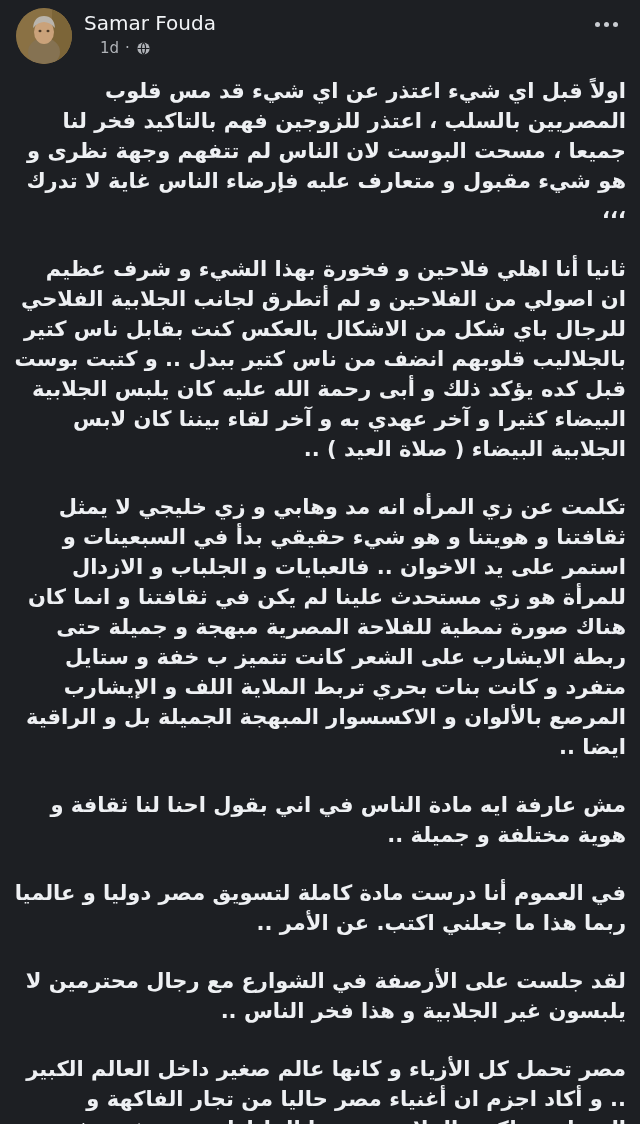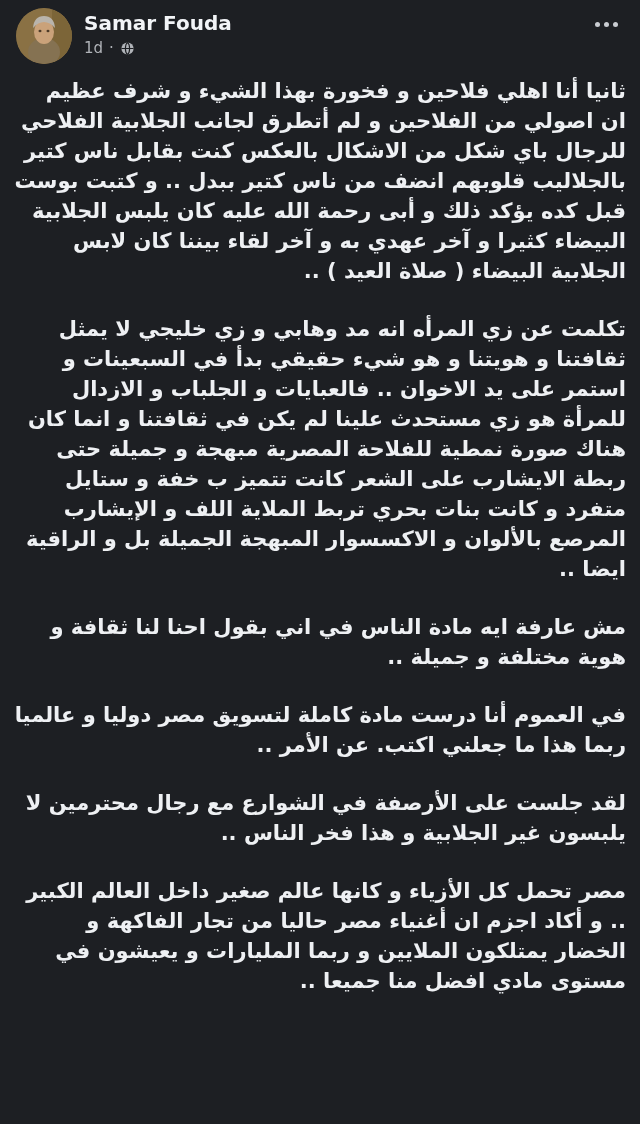--- a/index.html
+++ b/index.html
@@ -31,34 +31,34 @@
     cursor: pointer;
     background: #6d5a3a;
   }
   .avatar svg { display: block; }
   .header-meta {
     margin-left: 12px;
     padding-top: 3px;
   }
   .author-name {
     font-size: 20px;
-    font-weight: bold;
+    font-weight: normal;
     color: #f2f4f7;
     line-height: 1.2;
     cursor: pointer;
   }
   .sub-row {
     display: flex;
     align-items: center;
     gap: 6px;
     margin-top: 4px;
     color: #b0b3b8;
     font-size: 15px;
   }
-  .timestamp { cursor: pointer; }
+  .timestamp { cursor: pointer; margin-left: 16px; }
   .dot-sep { color: #b0b3b8; }
   .globe-icon { display: inline-flex; align-items: center; }
   .more-button {
     position: absolute;
     top: 10px; right: 16px;
     width: 36px; height: 28px;
     display: flex;
     align-items: center;
     justify-content: center;
     gap: 4px;
@@ -124,20 +124,21 @@
       </div>
     </div>
     <div class="more-button">
       <i></i>
         <i></i>
         <i></i>
     </div>
   </div>
 
   <div class="post-body">
+    <p>اولاً قبل اي شيء اعتذر عن اي شيء قد مس قلوب المصريين بالسلب ، اعتذر للزوجين فهم بالتاكيد فخر لنا جميعا ، مسحت البوست لان الناس لم تتفهم وجهة نظرى و هو شيء مقبول و متعارف عليه فإرضاء الناس غاية لا تدرك ،،،</p>
     <p>ثانيا أنا اهلي فلاحين و فخورة بهذا الشيء و شرف عظيم ان اصولي من الفلاحين و لم أتطرق لجانب الجلابية الفلاحي للرجال باي شكل من الاشكال بالعكس كنت بقابل ناس كتير بالجلاليب قلوبهم انضف من ناس كتير ببدل .. و كتبت بوست قبل كده يؤكد ذلك و أبى رحمة الله عليه كان يلبس الجلابية البيضاء كثيرا و آخر عهدي به و آخر لقاء بيننا كان لابس الجلابية البيضاء ( صلاة العيد ) ..</p>
     <p>تكلمت عن زي المرأه انه مد وهابي و زي خليجي لا يمثل ثقافتنا و هويتنا و هو شيء حقيقي  بدأ في السبعينات و استمر على يد الاخوان .. فالعبايات و الجلباب و الازدال للمرأة هو زي مستحدث علينا لم يكن في ثقافتنا و انما كان هناك صورة نمطية للفلاحة المصرية مبهجة و جميلة حتى ربطة الايشارب على الشعر كانت تتميز ب خفة و ستايل متفرد و كانت بنات بحري تربط الملاية اللف و الإيشارب المرصع بالألوان و الاكسسوار المبهجة الجميلة بل و الراقية ايضا ..</p>
     <p>مش عارفة ايه مادة الناس في اني بقول احنا لنا ثقافة و هوية مختلفة و جميلة ..</p>
     <p>في العموم أنا درست مادة كاملة لتسويق مصر دوليا و عالميا ربما هذا ما جعلني اكتب. عن الأمر ..</p>
     <p>لقد جلست على الأرصفة في الشوارع مع رجال محترمين لا يلبسون غير الجلابية و هذا فخر الناس  ..</p>
     <p>مصر تحمل كل الأزياء و كانها عالم صغير داخل العالم الكبير .. و أكاد اجزم ان أغنياء مصر حاليا من تجار الفاكهة و الخضار يمتلكون الملايين و ربما المليارات  و يعيشون في مستوى مادي افضل منا جميعا ..</p>
 
   </div>
 
 </div>

